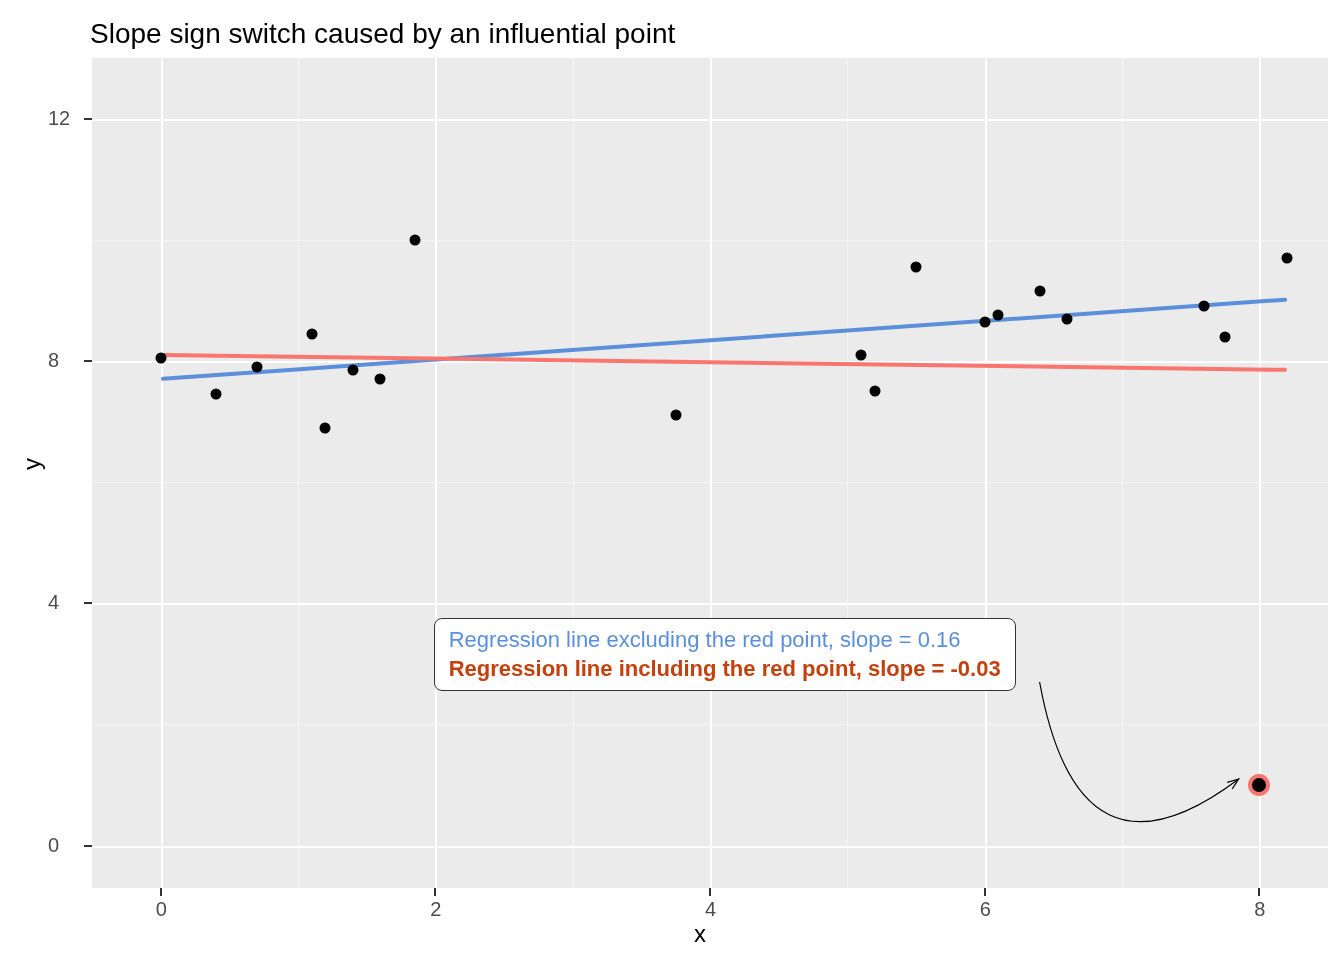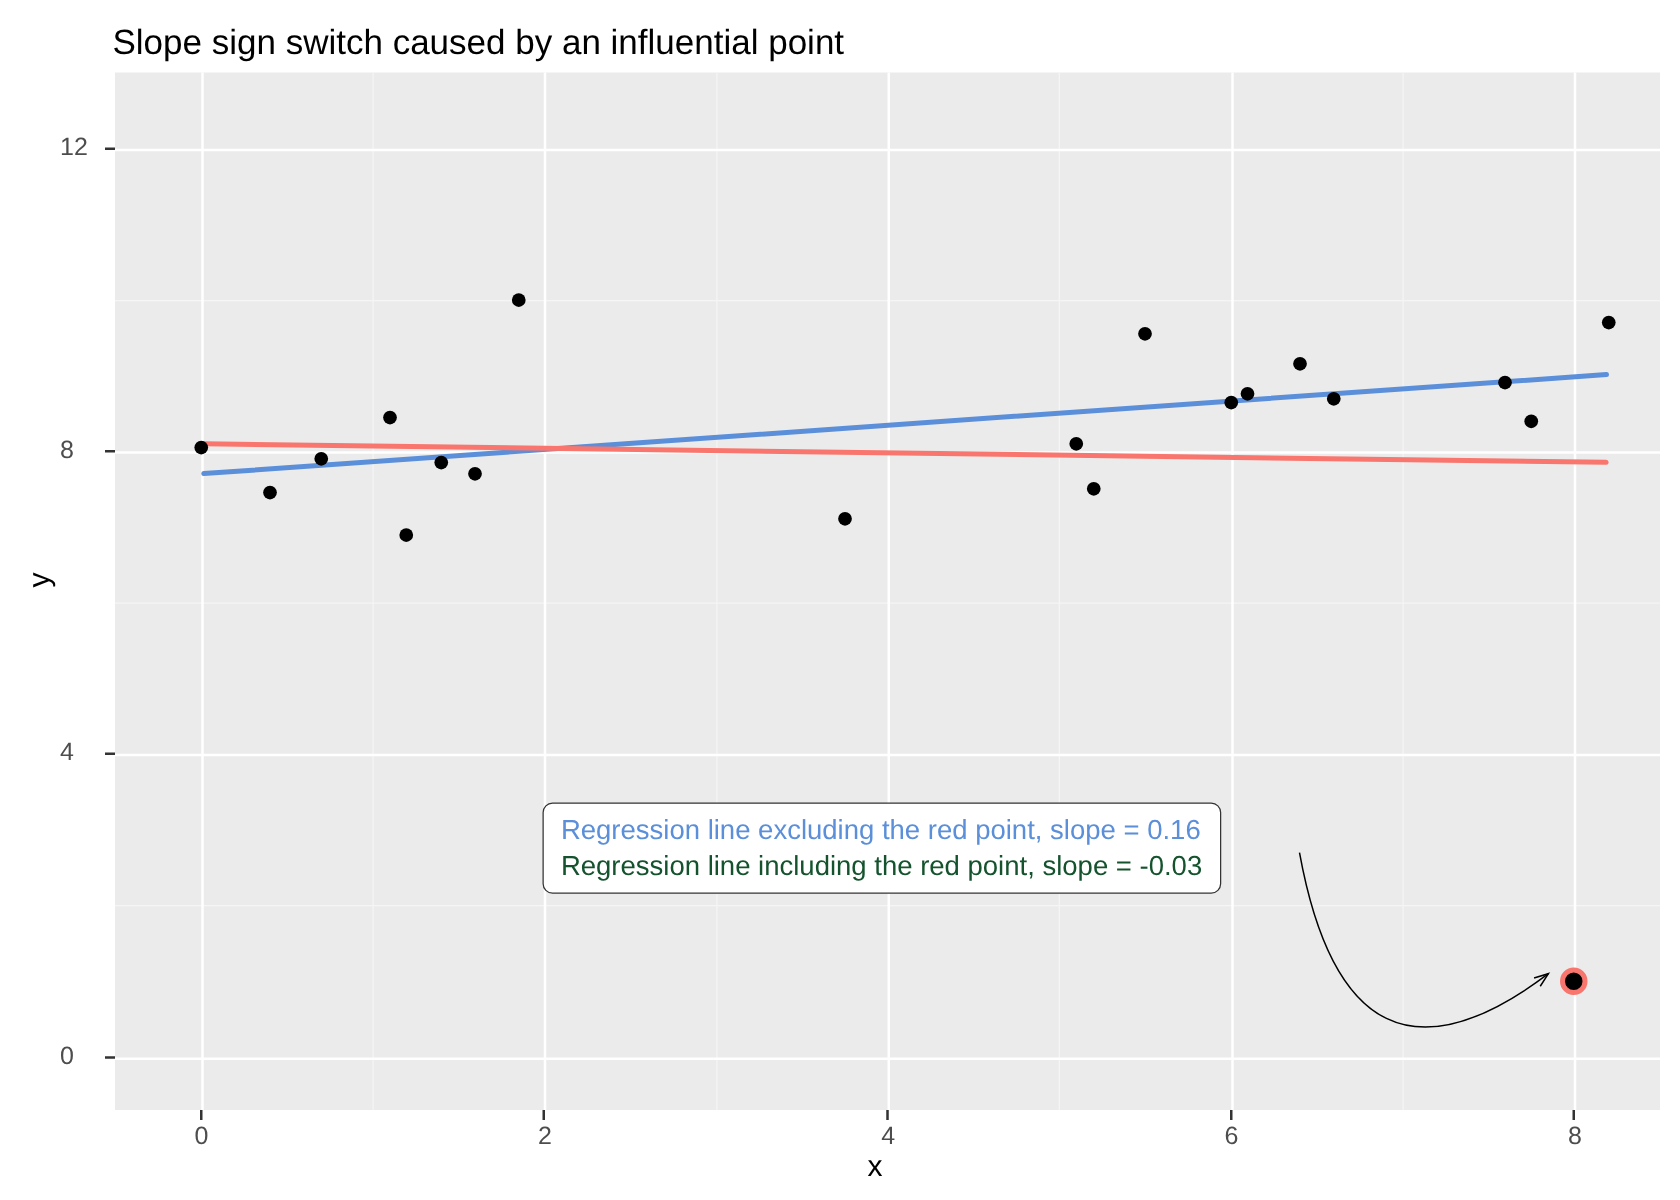--- a/index.html
+++ b/index.html
@@ -89,21 +89,21 @@
     position: absolute;
     background: #fff;
     border: 1.5px solid #333;
     border-radius: 8px;
     padding: 6px 14px;
     font-size: 22px;
     line-height: 1.35;
     white-space: nowrap;
   }
   .ann-box .blue { color: #5B8FD9; }
-  .ann-box .red  { color: #14532d; }
+  .ann-box .red  { color: #c2410c; font-weight: bold; }
 </style>
 </head>
 <body>
 
 <div class="title">Slope sign switch caused by an influential point</div>
 
 <div class="panel" id="panel">
     <div class="gridline-minor" style="left: 206px; top: 0px; width: 1px; height: 830px;"></div>
     <div class="gridline-minor" style="left: 480.667px; top: 0px; width: 1px; height: 830px;"></div>
     <div class="gridline-minor" style="left: 755.333px; top: 0px; width: 1px; height: 830px;"></div>
@@ -160,20 +160,20 @@
 <div class="point" style="left: 874.8px; top: 391.212px;"></div>
 <div class="point" style="left: 916px; top: 267.015px;"></div>
 <div class="point" style="left: 984.667px; top: 321.54px;"></div>
 <div class="point" style="left: 998.4px; top: 315.482px;"></div>
 <div class="point" style="left: 1039.6px; top: 291.248px;"></div>
 <div class="point" style="left: 1067.07px; top: 318.511px;"></div>
 <div class="point" style="left: 1204.4px; top: 306.394px;"></div>
 <div class="point" style="left: 1225px; top: 336.686px;"></div>
 <div class="point" style="left: 1286.8px; top: 257.927px;"></div>
 <div class="outlier" style="left: 1259.33px; top: 785.007px;"></div>
-<div class="ann-box" style="left: 433.733px; top: 617.781px; margin-top: 24px;">
+<div class="ann-box" style="left: 433.733px; top: 617.781px;">
     <div class="blue">Regression line excluding the red point, slope = 0.16</div>
     <div class="red">Regression line including the red point, slope = -0.03</div>
   </div>
 <svg width="1344" height="960" style="position: absolute; left: 0px; top: 0px;">
     <path d="M 1039.6 682.0145985401459 Q 1079.1666666666665 898.948905109489 1238.7333333333333 778.948905109489" fill="none" stroke="#000" stroke-width="1.2"></path>
     <path d="M 1232.1973196363226 789.0127276910177 L 1238.7333333333333 778.948905109489 L 1227.2510218129473 782.4355255575464" fill="none" stroke="#000" stroke-width="1.2"></path>
   </svg>
 
 </body></html>

